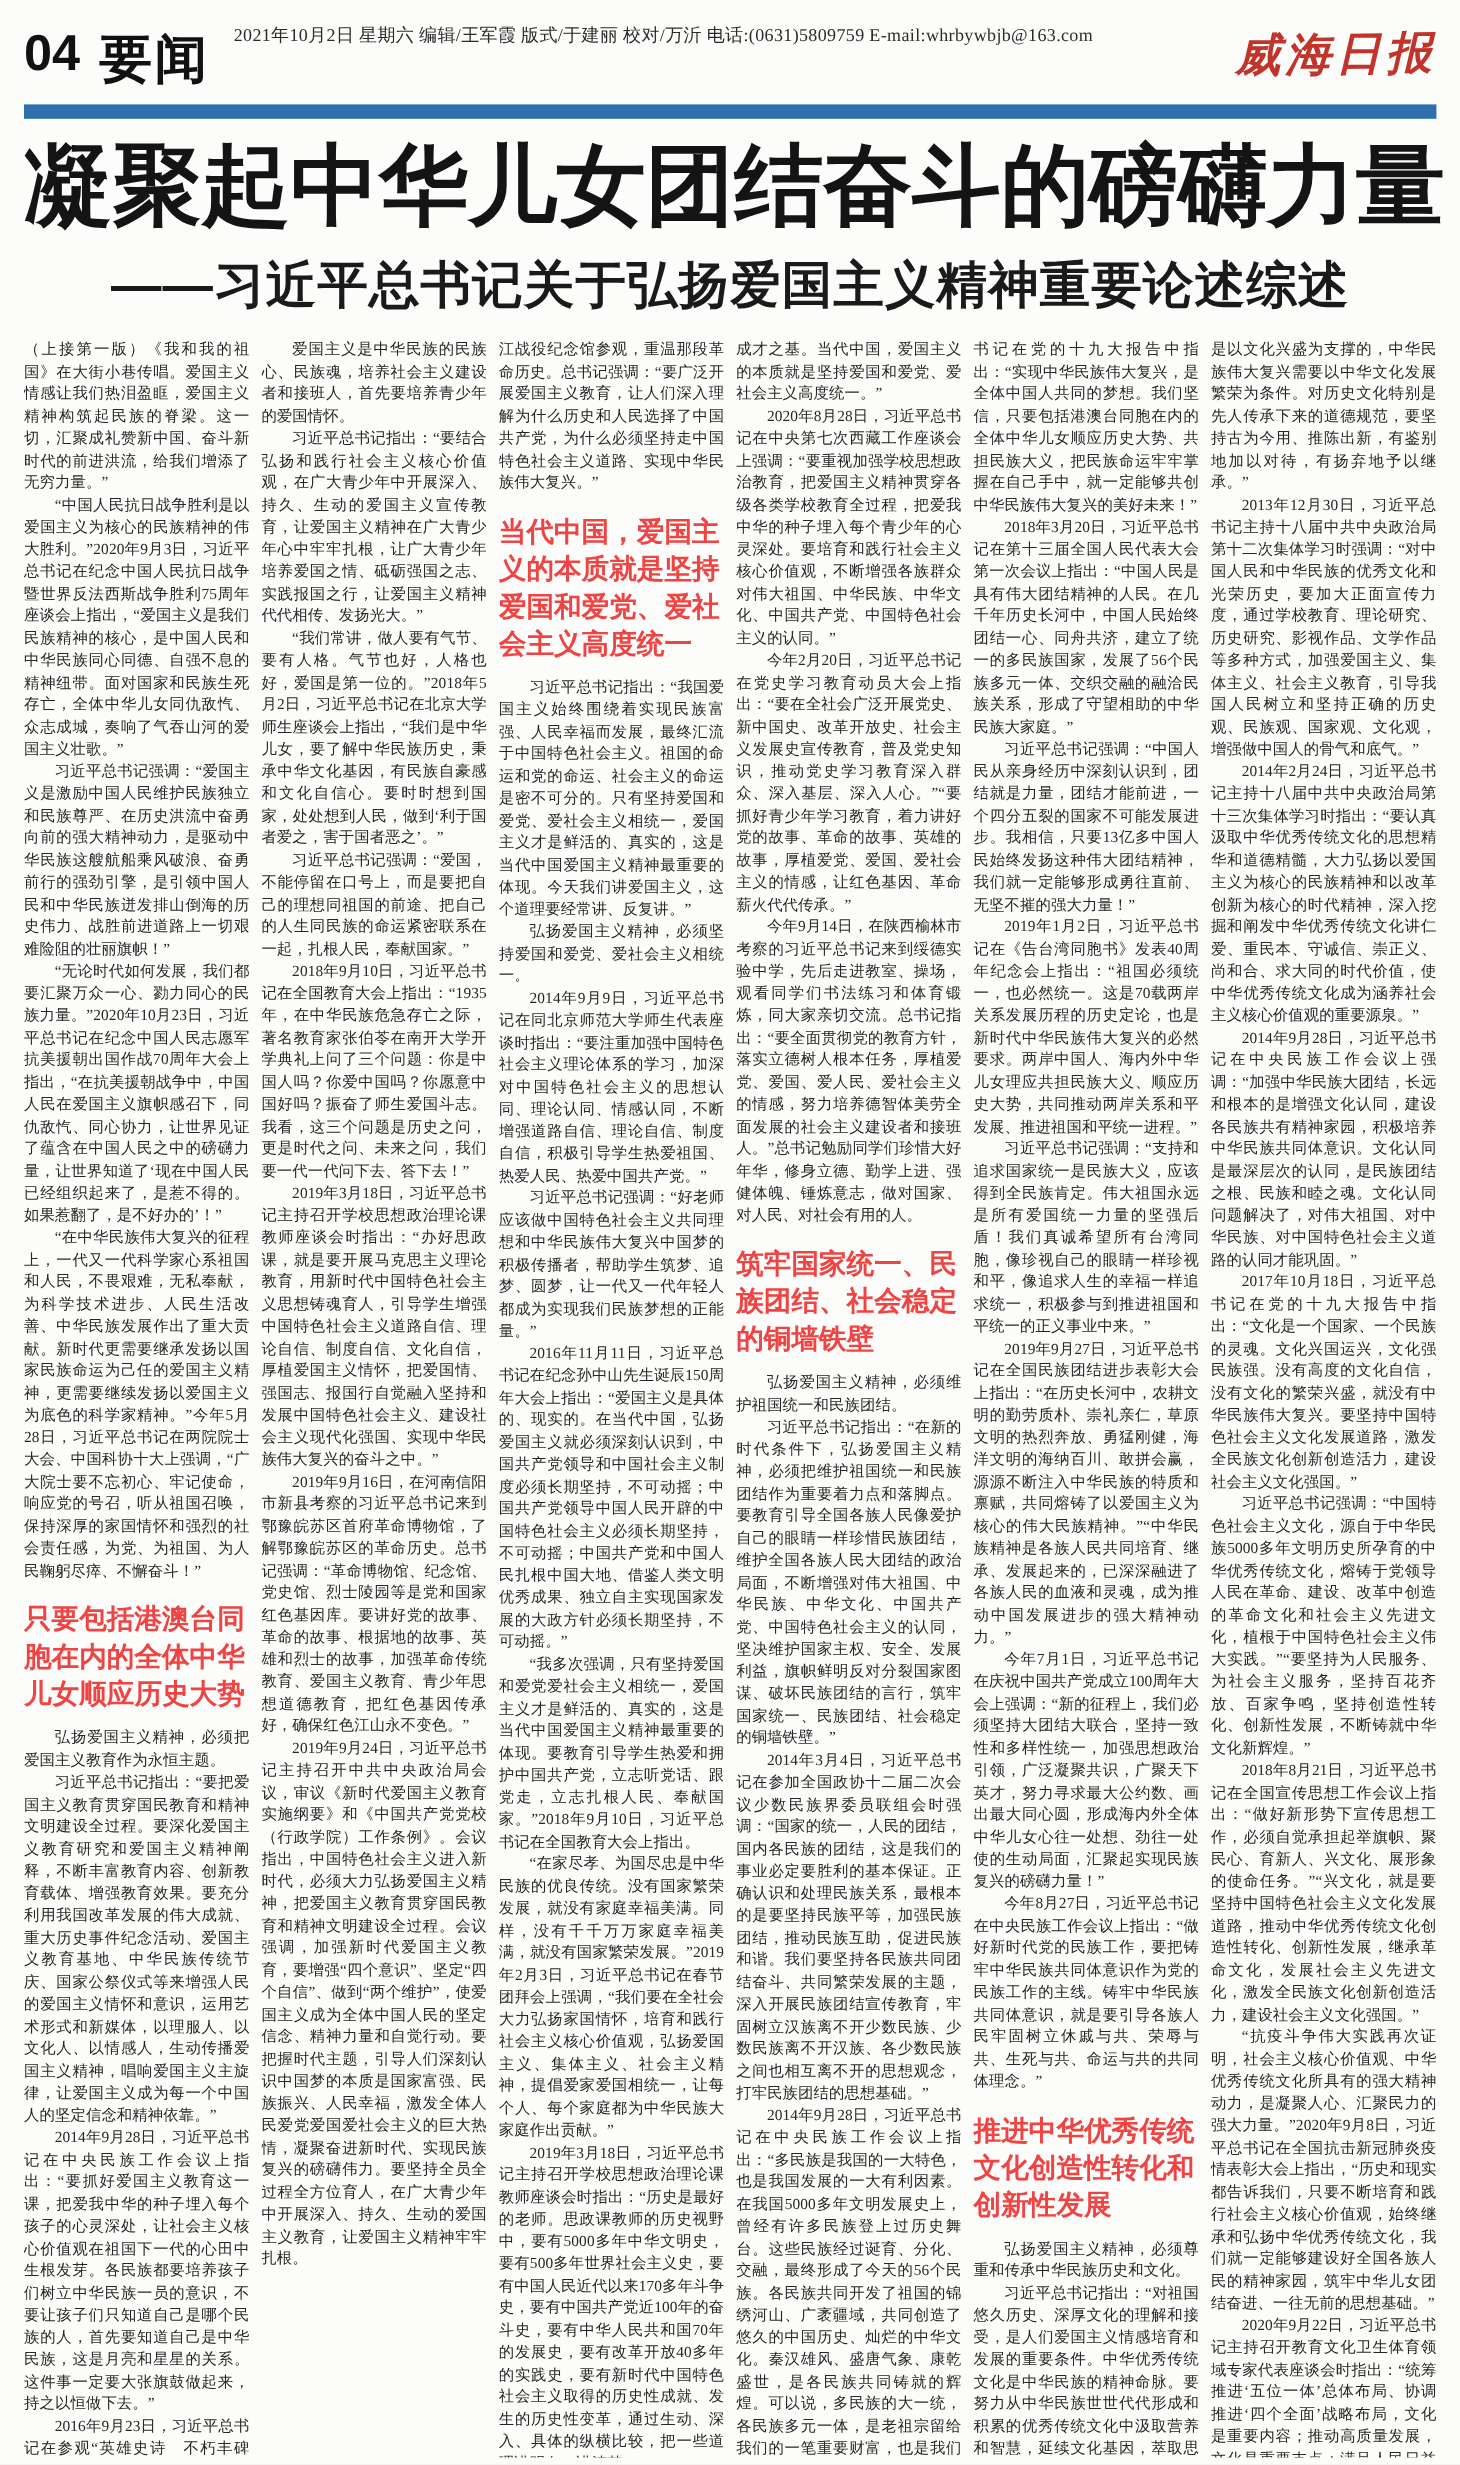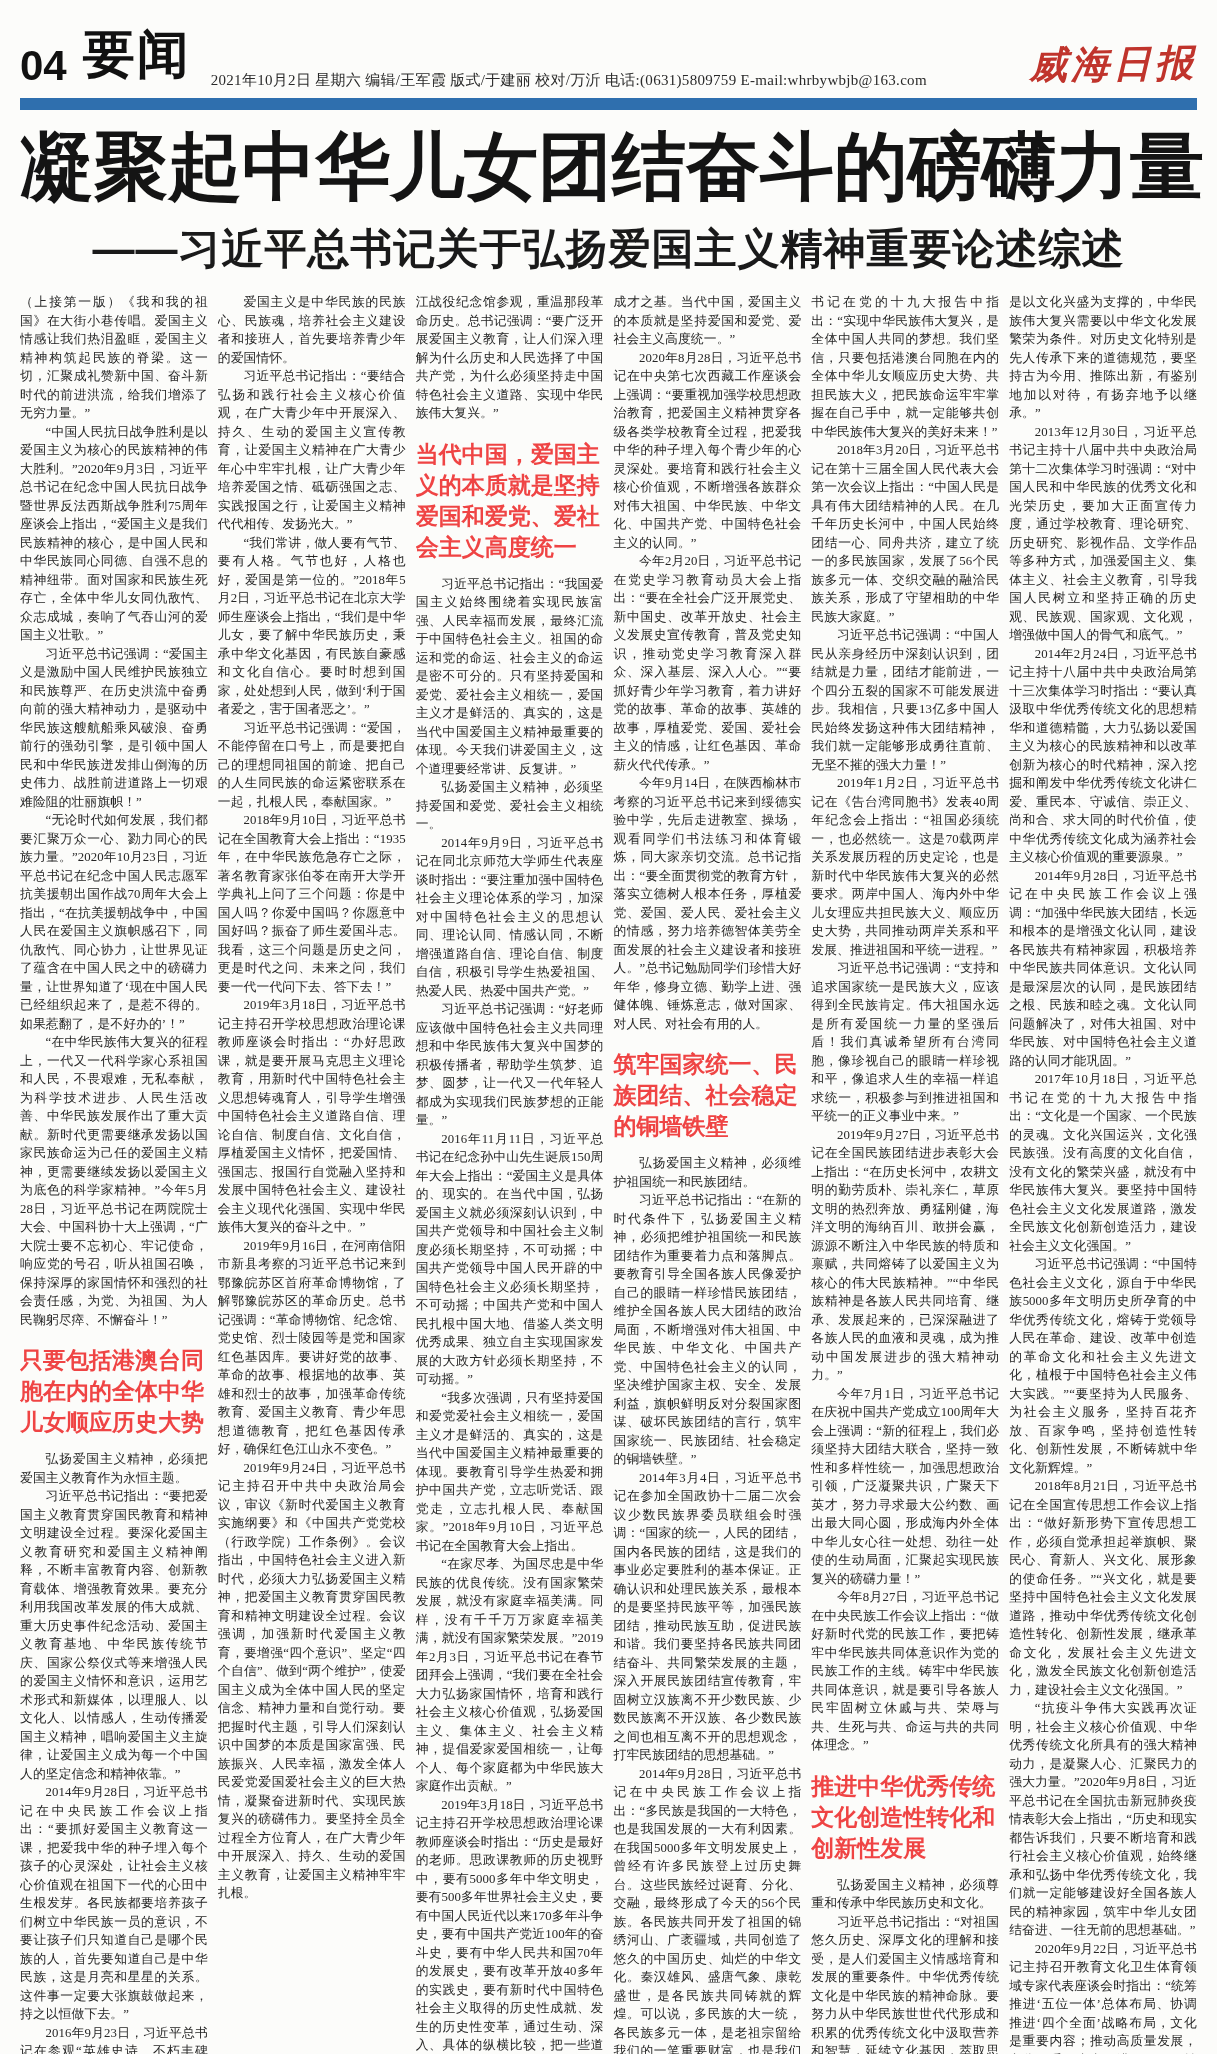--- a/index.html
+++ b/index.html
@@ -1,21 +1,21 @@
 <!DOCTYPE html>
 <html><head>
 <meta charset="utf-8">
 <style>
   html,body{margin:0;padding:0;background:#e9e8e4;}
   .page{width:1217px;height:2054px;margin:0 auto;background:#fcfcfa;position:relative;
         box-sizing:border-box;padding:20px 20px 0 20px;overflow:hidden;
         font-family:"Liberation Serif","DejaVu Serif",serif;color:#222;}
-  .masthead{display:flex;align-items:flex-end;white-space:nowrap;}
+  .masthead{display:flex;align-items:flex-start;white-space:nowrap;}
   .page-no{font-family:"Liberation Sans","DejaVu Sans",sans-serif;font-size:42px;font-weight:bold;color:#111;}
-  .section-name{font-family:Liberation Serif, serif;font-size:52px;font-weight:900;margin-left:16px;color:#111;letter-spacing:2px;}
+  .section-name{font-family:Liberation Serif, serif;font-size:44px;font-weight:900;margin-left:16px;color:#111;letter-spacing:2px;}
   .issue-info{font-size:15px;margin-left:20px;color:#2a2a2a;letter-spacing:0.3px;}
   .paper-logo{margin-left:auto;font-size:38px;font-weight:bold;font-style:italic;color:#c0342c;letter-spacing:4px;transform:rotate(-1deg);}
   .blue-bar{height:12px;background:#2f6fae;margin-top:8px;}
   .headline{margin:14px 0 0 0;text-align:left;font-size:74px;line-height:1.18;font-weight:900;color:#141414;letter-spacing:0px;white-space:nowrap;}
   .subhead{text-align:center;font-family:"Liberation Sans","DejaVu Sans",sans-serif;
            font-size:42px;font-weight:bold;color:#1a1a1a;margin-top:10px;letter-spacing:1px;}
   .columns{display:flex;gap:10px;margin-top:16px;height:1766px;overflow:hidden;}
   .col{flex:1 1 0;overflow:hidden;text-align:justify;}
   .col p{margin:0;font-size:12.8px;line-height:18.5px;letter-spacing:0.1px;color:#262626;}
   .col p.para{text-indent:2em;}

